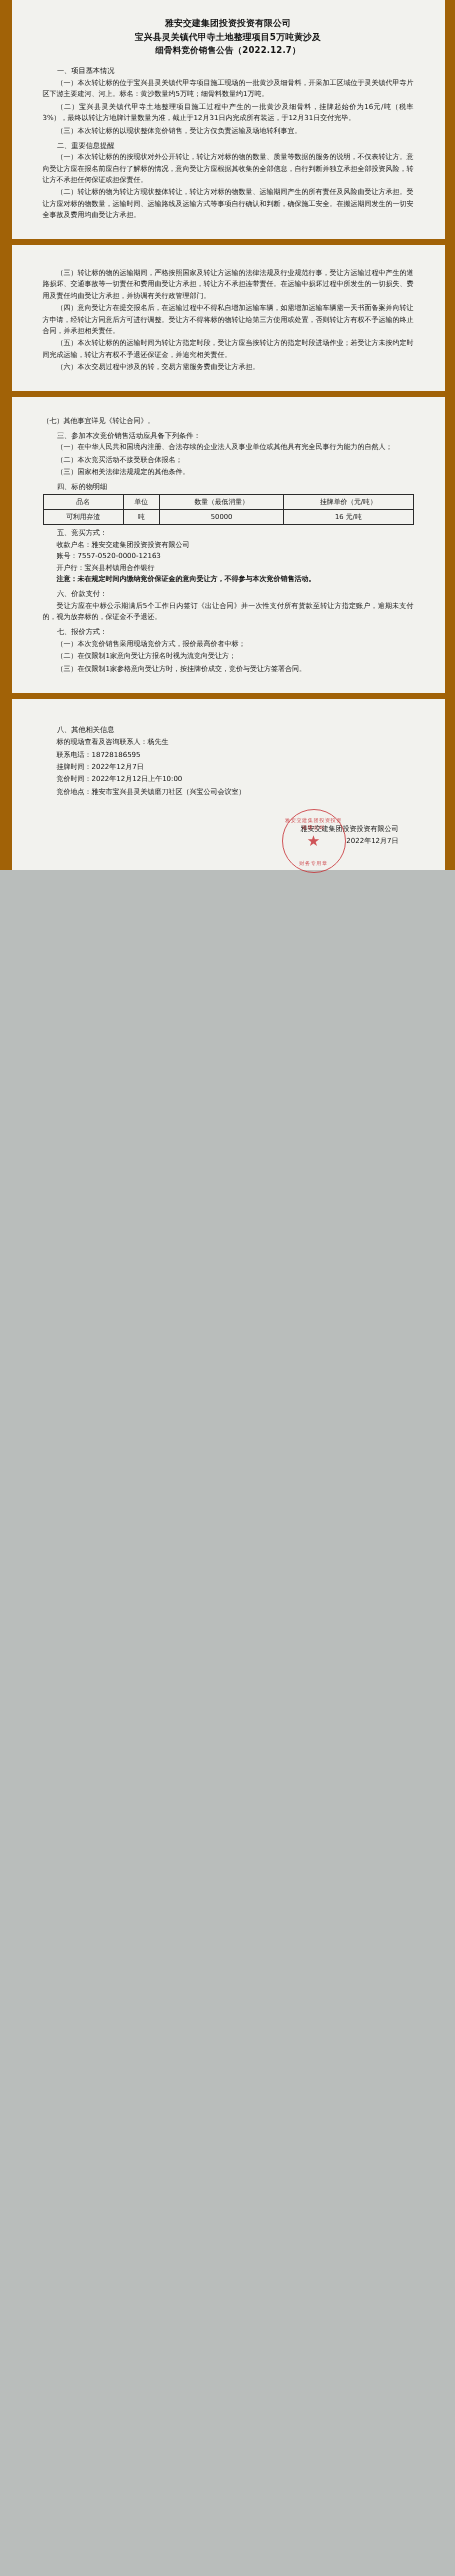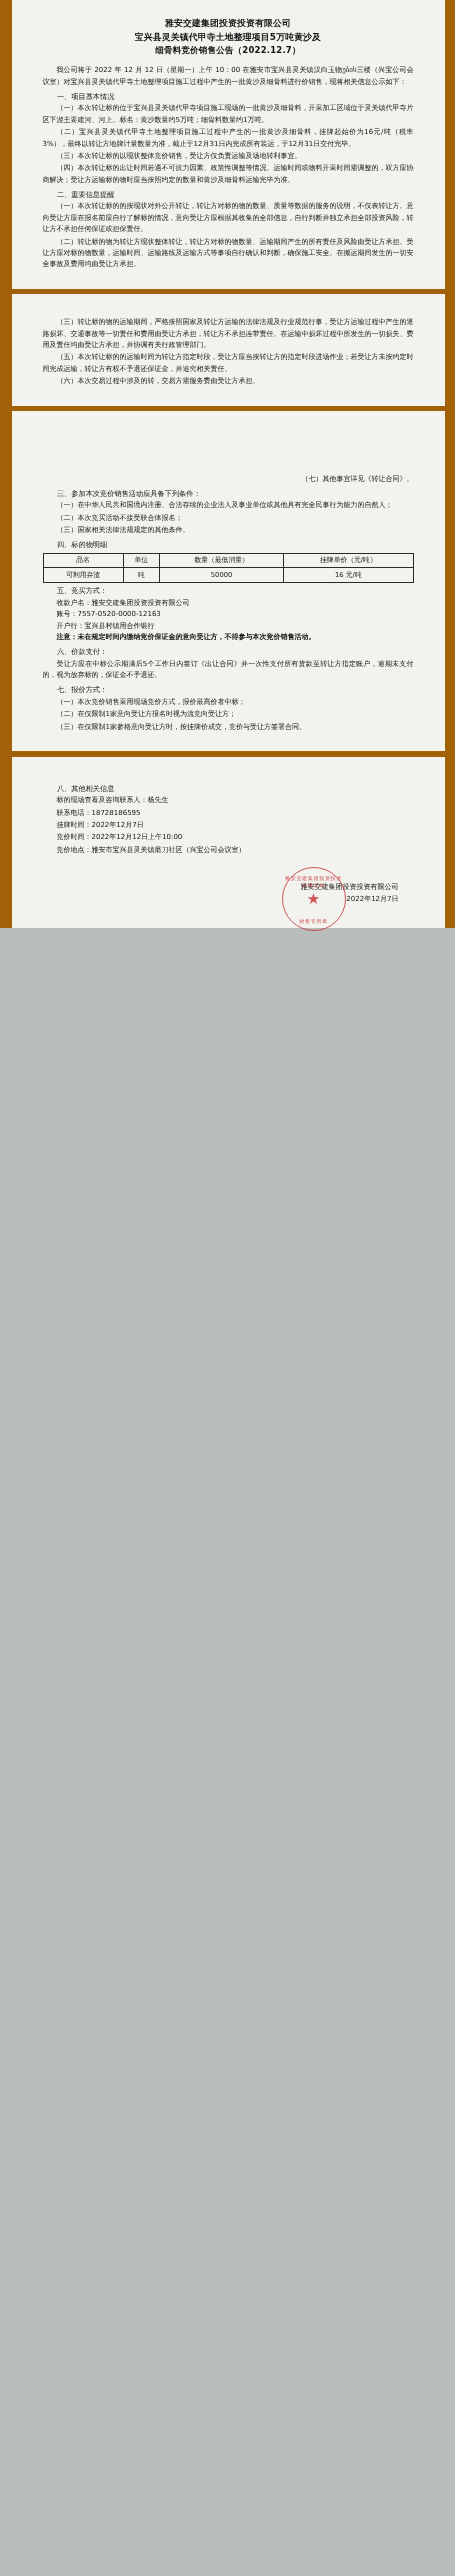--- a/index.html
+++ b/index.html
@@ -132,43 +132,42 @@
 
 <div class="page">
 
   <div class="sheet first">
     <div class="title-block">
       <div class="title-line">雅安交建集团投资投资有限公司</div>
       <div class="title-line">宝兴县灵关镇代甲寺土地整理项目5万吨黄沙及</div>
       <div class="title-line sub">细骨料竞价销售公告（2022.12.7）</div>
     </div>
 
-    <p class="para">我公司将于 2022 年 12 月 12 日（星期一）上午 10：00 在雅安市宝兴县灵关镇汉白玉物ების三楼（兴宝公司会议室）对宝兴县灵关镇代甲寺土地整理项目施工过程中产生的一批黄沙及细骨料进行价销售，现将相关信息公示如下：</p>
 
     <h2 class="section">一、项目基本情况</h2>
     <p class="para">（一）本次转让标的位于宝兴县灵关镇代甲寺项目施工现场的一批黄沙及细骨料，开采加工区域位于灵关镇代甲寺片区下游主要建河、河上。标名：黄沙数量约5万吨；细骨料数量约1万吨。</p>
     <p class="para">（二）宝兴县灵关镇代甲寺土地整理项目施工过程中产生的一批黄沙及细骨料，挂牌起始价为16元/吨（税率3%），最终以转让方地牌计量数量为准，截止于12月31日内完成所有装运，于12月31日交付完毕。</p>
     <p class="para">（三）本次转让标的以现状整体竞价销售，受让方仅负责运输及场地转利事宜。</p>
-    <p class="para">（四）本次转让标的出让时间若遇不可抗力因素、政策性调整等情况、运输时间或物料开采时间需调整的，双方应协商解决；受让方运输标的物时应当按照约定的数量和黄沙及细骨料运输完毕为准。</p>
 
     <h2 class="section">二、重要信息提醒</h2>
     <p class="para">（一）本次转让标的的按现状对外公开转让，转让方对标的物的数量、质量等数据的服务的说明，不仅表转让方。意向受让方应在报名前应自行了解标的情况，意向受让方应根据其收集的全部信息，自行判断并独立承担全部投资风险，转让方不承担任何保证或担保责任。</p>
     <p class="para">（二）转让标的物为转让方现状整体转让，转让方对标的物数量、运输期间产生的所有责任及风险由受让方承担。受让方应对标的物数量，运输时间、运输路线及运输方式等事项自行确认和判断，确保施工安全。在搬运期间发生的一切安全事故及费用均由受让方承担。</p>
   </div>
 
   <div class="sheet">
     <div class="spacer-md"></div>
     <p class="para">（三）转让标的物的运输期间，严格按照国家及转让方运输的法律法规及行业规范行事，受让方运输过程中产生的道路损坏、交通事故等一切责任和费用由受让方承担，转让方不承担连带责任。在运输中损坏过程中所发生的一切损失、费用及责任均由受让方承担，并协调有关行政管理部门。</p>
+    <p class="para">（四）意向受让方在提交报名后，在运输过程中不得私自增加运输车辆，如需增加运输车辆需一天书面备案并向转让方申请，经转让方同意后方可进行调整。受让方不得将标的物转让给第三方使用或处置，否则转让方有权不予运输的终止合同，并承担相关责任。</p>
     <p class="para">（五）本次转让标的的运输时间为转让方指定时段，受让方应当按转让方的指定时段进场作业；若受让方未按约定时间完成运输，转让方有权不予退还保证金，并追究相关责任。</p>
     <p class="para">（六）本次交易过程中涉及的转，交易方需服务费由受让方承担。</p>
   </div>
 
   <div class="sheet">
     <div class="spacer-sm"></div>
-    <p class="para" style="text-indent:0; text-align:right;margin-top:44px;">（七）其他事宜详见《转让合同》。</p>
+    <p class="para" style="text-indent:0; text-align:left;">（七）其他事宜详见《转让合同》。</p>
 
     <h2 class="section">三、参加本次竞价销售活动应具备下列条件：</h2>
     <p class="para">（一）在中华人民共和国境内注册、合法存续的企业法人及事业单位或其他具有完全民事行为能力的自然人；</p>
     <p class="para">（二）本次竞买活动不接受联合体报名；</p>
     <p class="para">（三）国家相关法律法规规定的其他条件。</p>
 
     <h2 class="section">四、标的物明细</h2>
     <table class="tbl">
       <thead>
         <tr>

